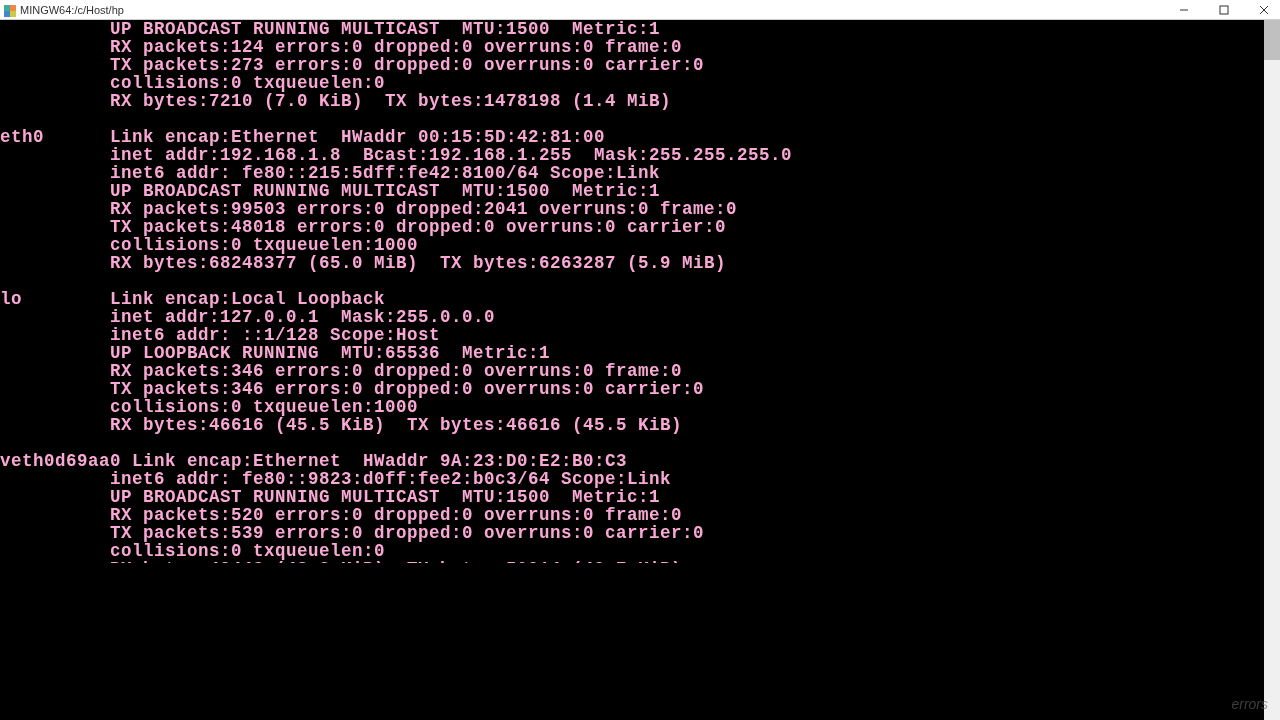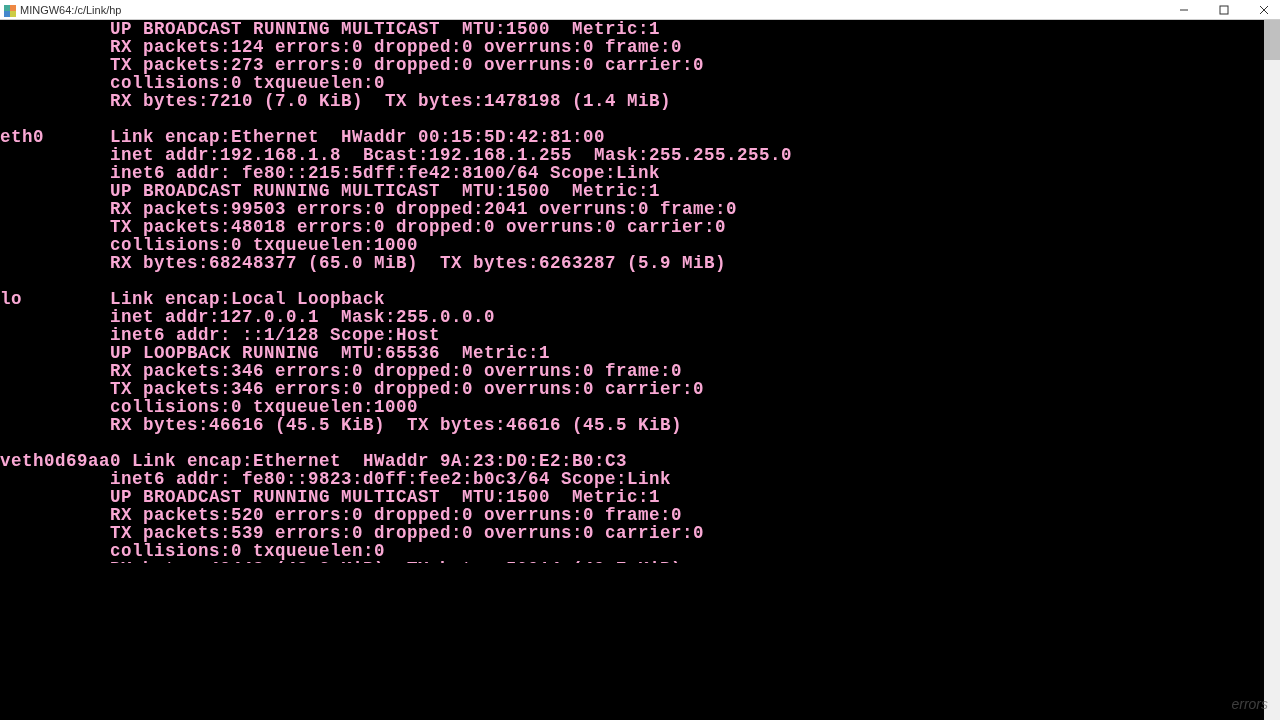--- a/index.html
+++ b/index.html
@@ -97,21 +97,21 @@
 <div class="titlebar">
   <div class="titlebar-left">
     <span class="app-icon">
       <svg width="12" height="12" viewBox="0 0 12 12">
         <rect x="0" y="0" width="6" height="6" fill="#4a9"></rect>
         <rect x="6" y="0" width="6" height="6" fill="#e84"></rect>
         <rect x="0" y="6" width="6" height="6" fill="#48c"></rect>
         <rect x="6" y="6" width="6" height="6" fill="#cc4"></rect>
       </svg>
     </span>
-    <span class="title-text">MINGW64:/c/Link/hp</span>
+    <span class="title-text">MINGW64:/c/Host/hp</span>
   </div>
   <div class="window-controls">
     <div class="win-btn">
       <svg width="10" height="10" viewBox="0 0 10 10">
           <line x1="1" y1="5" x2="9" y2="5" stroke="#333" stroke-width="1"></line>
         </svg>
     </div>
     <div class="win-btn">
       <svg width="10" height="10" viewBox="0 0 10 10">
           <rect x="1" y="1" width="8" height="8" fill="none" stroke="#333" stroke-width="1"></rect>

